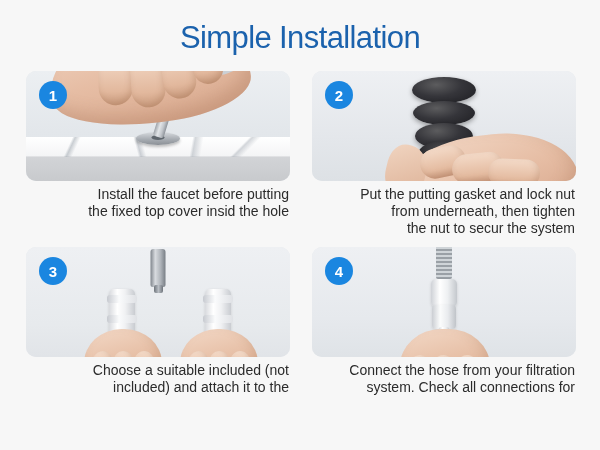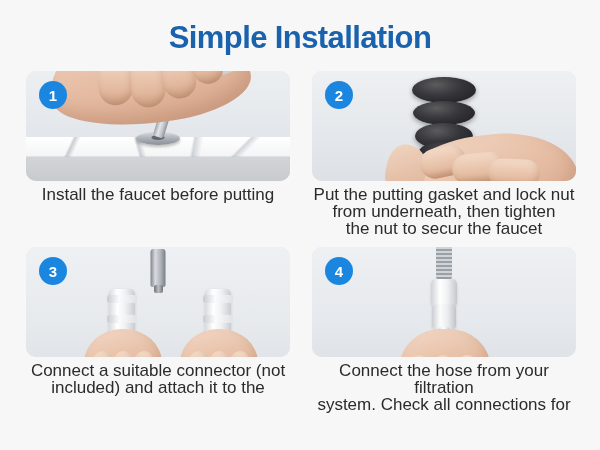--- a/index.html
+++ b/index.html
@@ -17,21 +17,21 @@
     position: relative;
     width: 600px;
     height: 450px;
     background: #f7f7f7;
     box-sizing: border-box;
   }
   .page-title {
     text-align: center;
     color: #1b62ad;
     font-size: 31px;
-    font-weight: bold;
+    font-weight: normal;
     letter-spacing: -0.6px;
     line-height: 1;
     padding-top: 22px;
     margin: 0;
   }
   .steps-grid {
     display: grid;
     grid-template-columns: 264px 264px;
     column-gap: 22px;
     row-gap: 10px;
@@ -65,23 +65,23 @@
     font-weight: bold;
     display: flex;
     align-items: center;
     justify-content: center;
     z-index: 5;
     line-height: 1;
   }
   .step-caption {
     margin-top: 5px;
     width: 262px;
-    text-align: center;
+    text-align: right;
     color: #2b2b2b;
-    font-size: 17px;
+    font-size: 14px;
     line-height: 17px;
   }
   .cap-line { display: block; }
 
   
   .scene { position: absolute; inset: 0; }
 
   
   .s1-bg {
     position: absolute; inset: 0;
@@ -331,20 +331,21 @@
             <div class="s1-finger s1-f1"></div>
             <div class="s1-finger s1-f2"></div>
             <div class="s1-finger s1-f3"></div>
             <div class="s1-finger s1-f4"></div>
           </div>
         </div>
         <div class="step-badge">1</div>
       </div>
       <div class="step-caption">
         <span class="cap-line">Install the faucet before putting</span>
+        <span class="cap-line">the fixed top cover insid the hole</span>
       </div>
     </div>
 
     <div class="step">
       <div class="step-figure">
         <div class="scene">
           <div class="s2-bg"></div>
           <div class="s2-shaft"></div>
           <div class="s2-disc s2-d1"></div>
           <div class="s2-disc s2-d2"></div>
@@ -355,21 +356,21 @@
           <div class="s2-thumb"></div>
           <div class="s2-finger s2-g1"></div>
           <div class="s2-finger s2-g2"></div>
           <div class="s2-finger s2-g3"></div>
         </div>
         <div class="step-badge">2</div>
       </div>
       <div class="step-caption">
         <span class="cap-line">Put the putting gasket and lock nut</span>
         <span class="cap-line">from underneath, then tighten</span>
-        <span class="cap-line">the nut to secur the faucet</span>
+        <span class="cap-line">the nut to secur the system</span>
       </div>
     </div>
 
     <div class="step">
       <div class="step-figure">
         <div class="scene">
           <div class="s3-bg"></div>
           <div class="s3-outlet"></div>
 
           <div class="s3-unit s3-left">
@@ -392,21 +393,21 @@
             <div class="s3-hand">
               <div class="s3-fng s3-fa"></div>
               <div class="s3-fng s3-fb"></div>
               <div class="s3-fng s3-fc"></div>
             </div>
           </div>
         </div>
         <div class="step-badge">3</div>
       </div>
       <div class="step-caption">
-        <span class="cap-line">Connect a suitable connector (not</span>
+        <span class="cap-line">Choose a suitable included (not</span>
         <span class="cap-line">included) and attach it to the</span>
       </div>
     </div>
 
     <div class="step">
       <div class="step-figure">
         <div class="scene">
           <div class="s4-bg"></div>
           <div class="s4-thread"></div>
           <div class="s4-coupler"></div>

